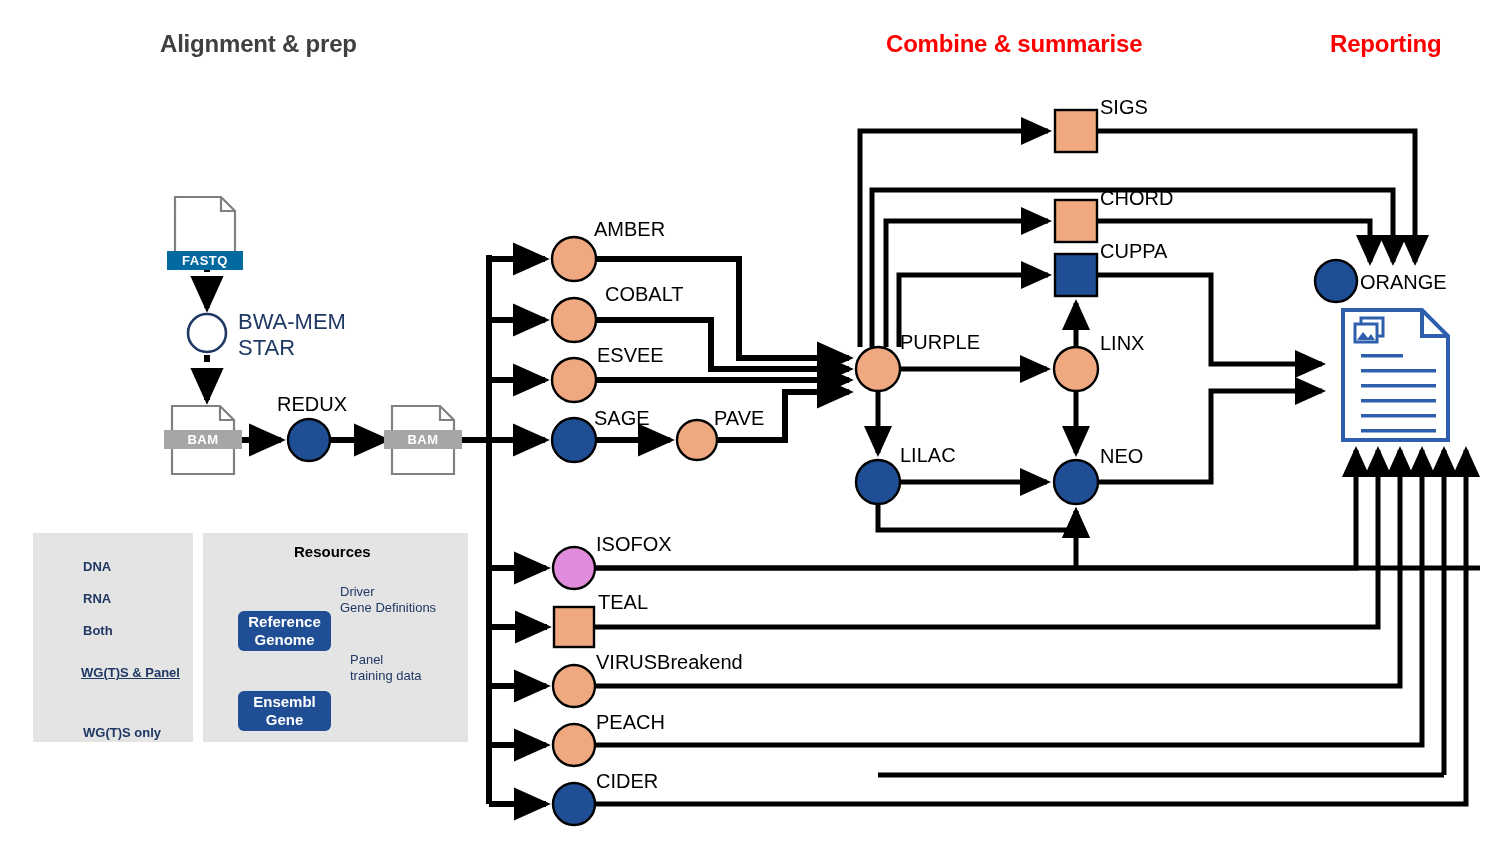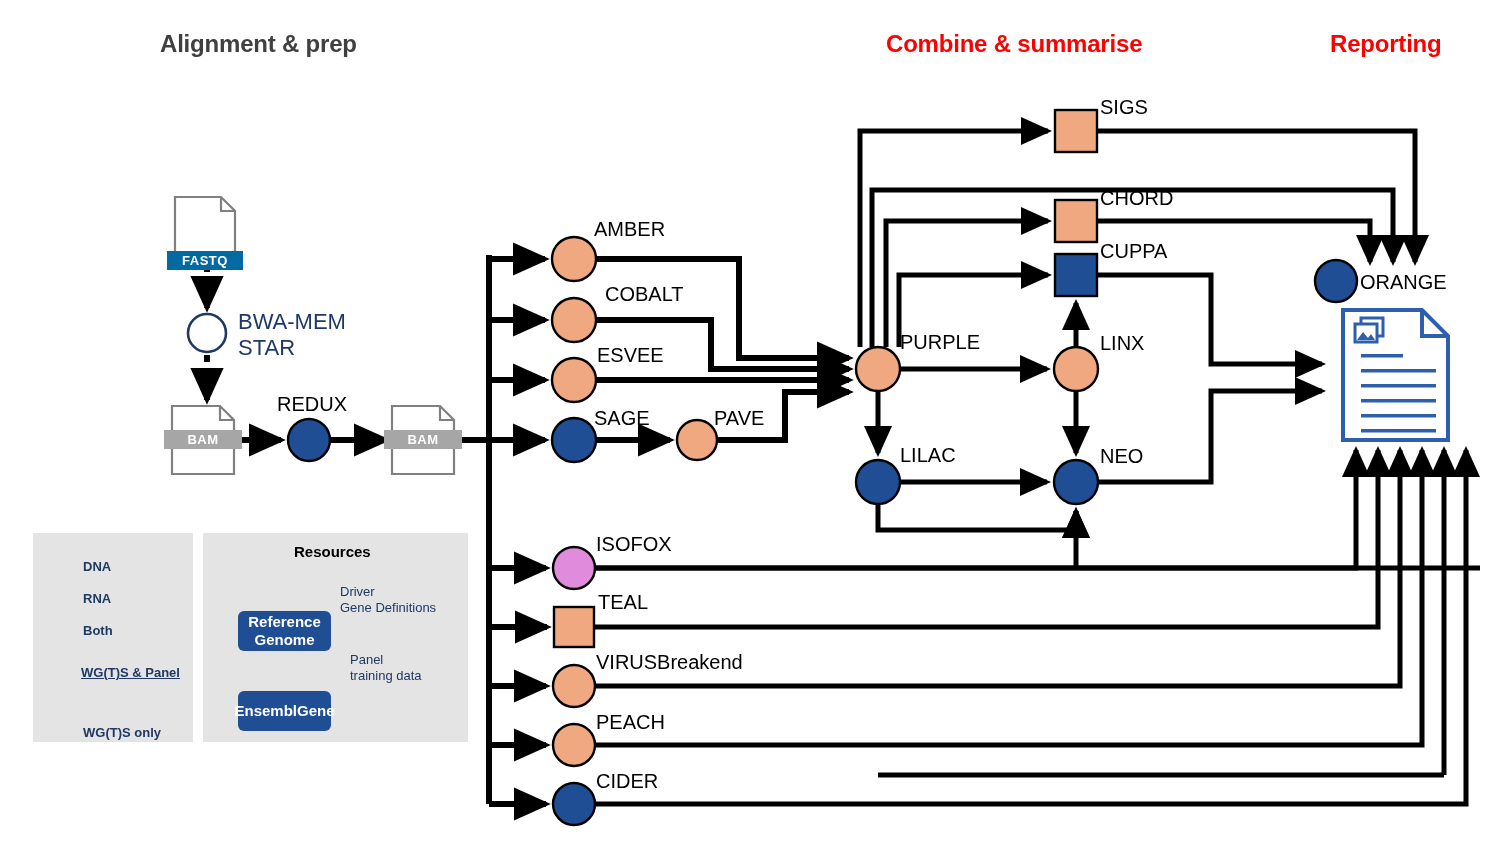--- a/index.html
+++ b/index.html
@@ -186,21 +186,21 @@
   <div class="legtxt" style="left: 83px; top: 623px;">Both</div>
   <div class="legtxt" style="left: 81px; top: 665px; text-decoration: underline;">WG(T)S &amp; Panel</div>
   <div class="legtxt" style="left: 83px; top: 725px;">WG(T)S only</div>
 
   <div class="legendbox" style="left: 203px; top: 533px; width: 265px; height: 209px; background: rgb(228, 228, 228);"></div>
   <div class="restitle" style="left: 294px; top: 543px;">Resources</div>
   <div class="rescard" style="left: 238px; top: 611px; width: 93px; height: 40px; background: rgb(31, 78, 149); flex-direction: column;">
       <div>Reference</div>
       <div>Genome</div>
     </div>
-  <div class="rescard" style="left: 238px; top: 691px; width: 93px; height: 40px; background: rgb(31, 78, 149); ">
+  <div class="rescard" style="left: 238px; top: 691px; width: 93px; height: 40px; background: rgb(31, 78, 149); flex-direction: column;">
       <div>Ensembl</div>
       <div>Gene</div>
     </div>
   <div class="restxt" style="left: 340px; top: 584px; width: 110px;">
       <div>Driver</div>
       <div>Gene Definitions</div>
     </div>
   <div class="restxt" style="left: 350px; top: 652px; width: 110px;">
       <div>Panel</div>
       <div>training data</div>

